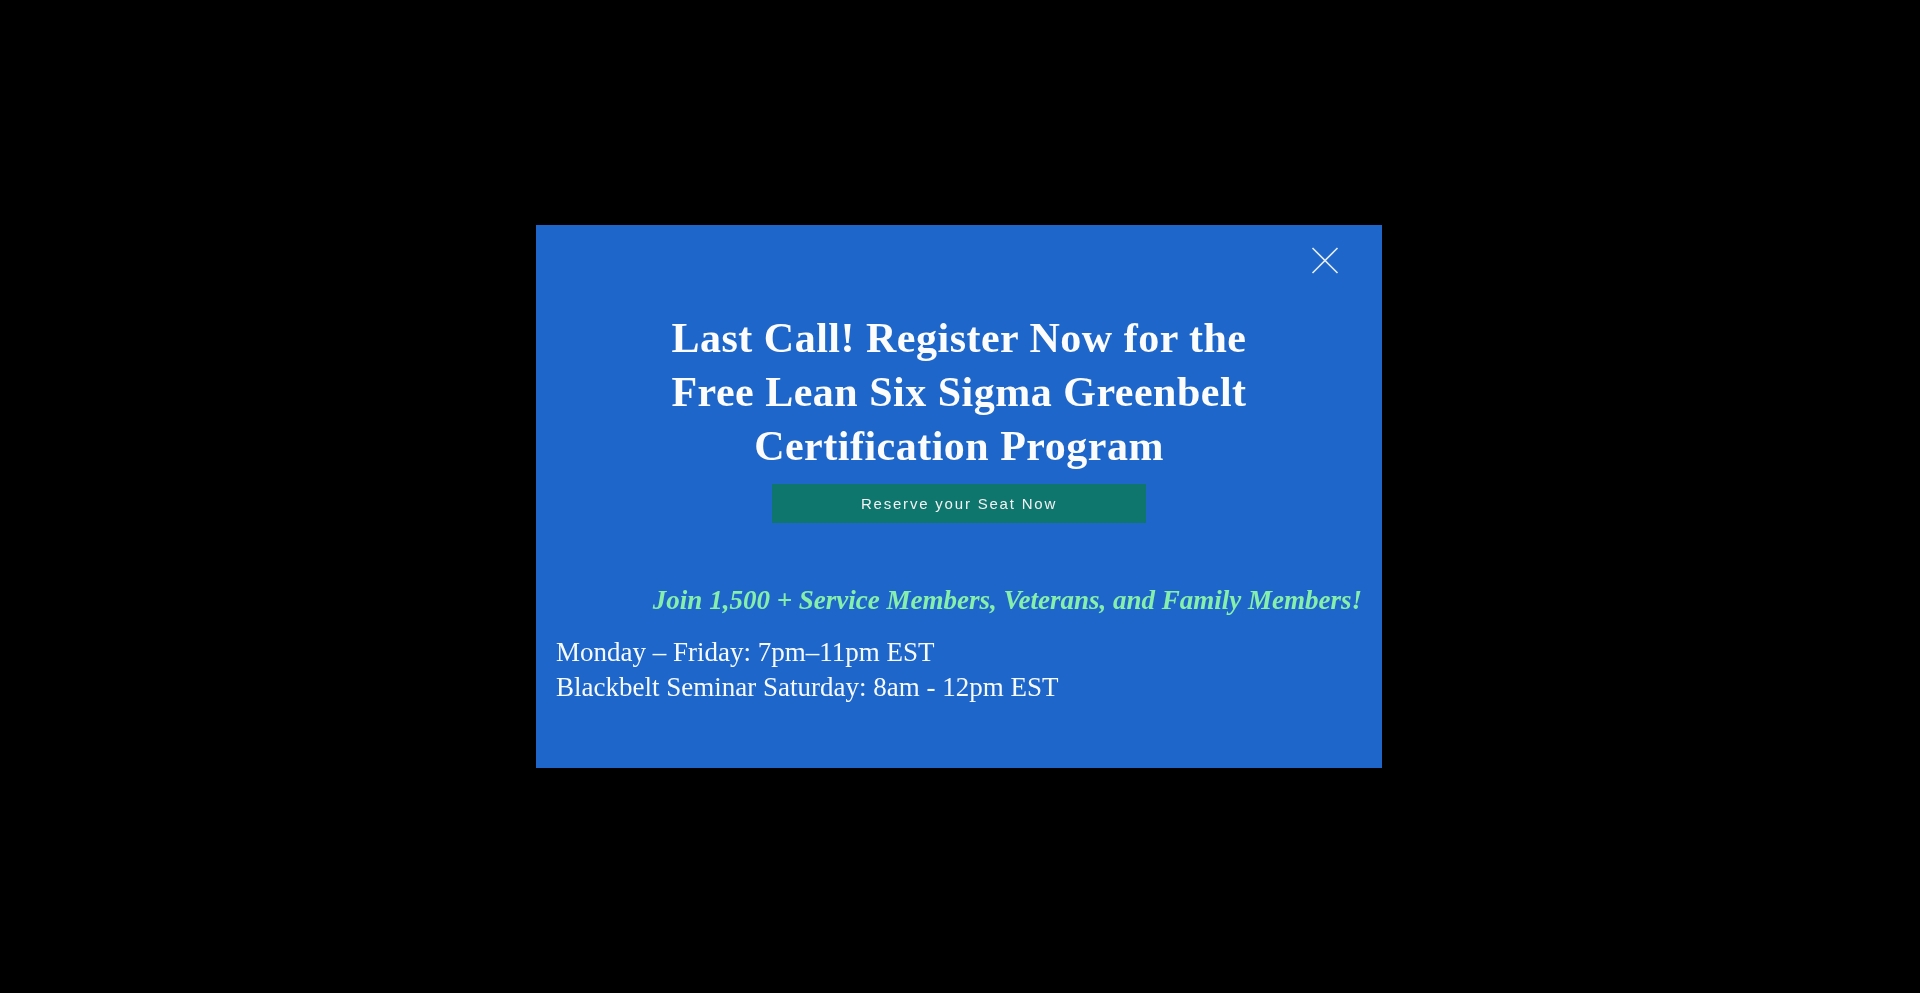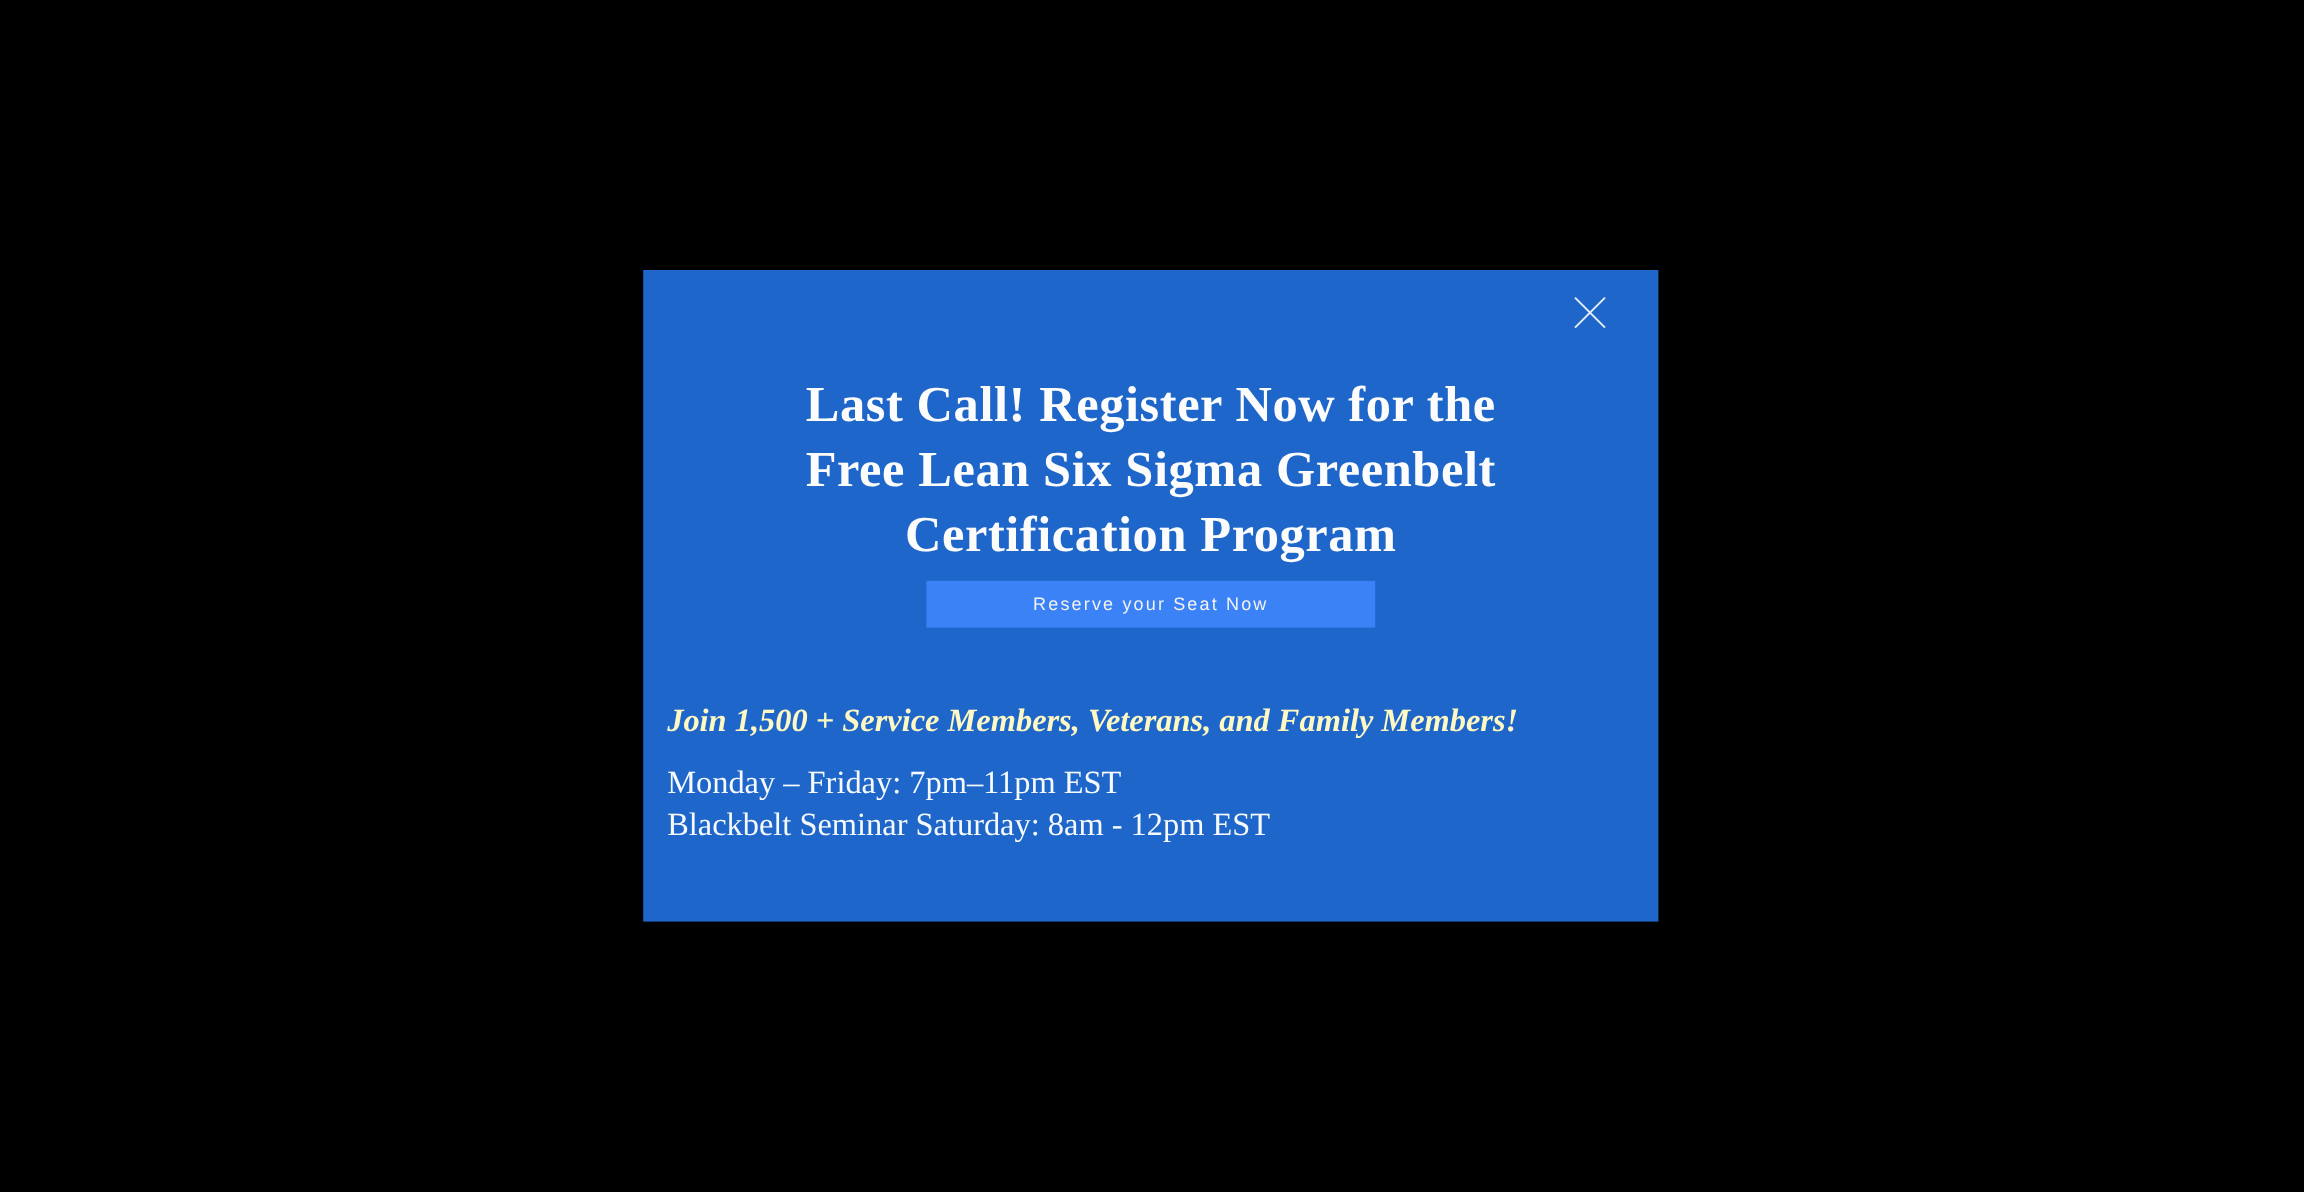--- a/index.html
+++ b/index.html
@@ -53,38 +53,38 @@
     line-height: 54px;
     letter-spacing: 0.5px;
     white-space: pre-line;
   }
   .cta-btn {
     position: absolute;
     top: 259px;
     left: 236px;
     width: 374px;
     height: 39px;
-    background: #3b82f6;
+    background: #0f766e;
     border: none;
     color: #F2F2F2;
     font-family: "Liberation Sans", "DejaVu Sans", sans-serif;
     font-size: 15px;
     letter-spacing: 1.8px;
     cursor: pointer;
     display: flex;
     align-items: center;
     justify-content: center;
   }
   .tagline {
     position: absolute;
     top: 358px;
     left: 20px;
     right: 20px;
-    text-align: left;
-    color: #fef9c3;
+    text-align: right;
+    color: #86efac;
     font-family: "Liberation Serif", "DejaVu Serif", serif;
     font-style: italic;
     font-weight: bold;
     font-size: 27px;
     line-height: 34px;
   }
   .schedule {
     position: absolute;
     top: 410px;
     left: 20px;

